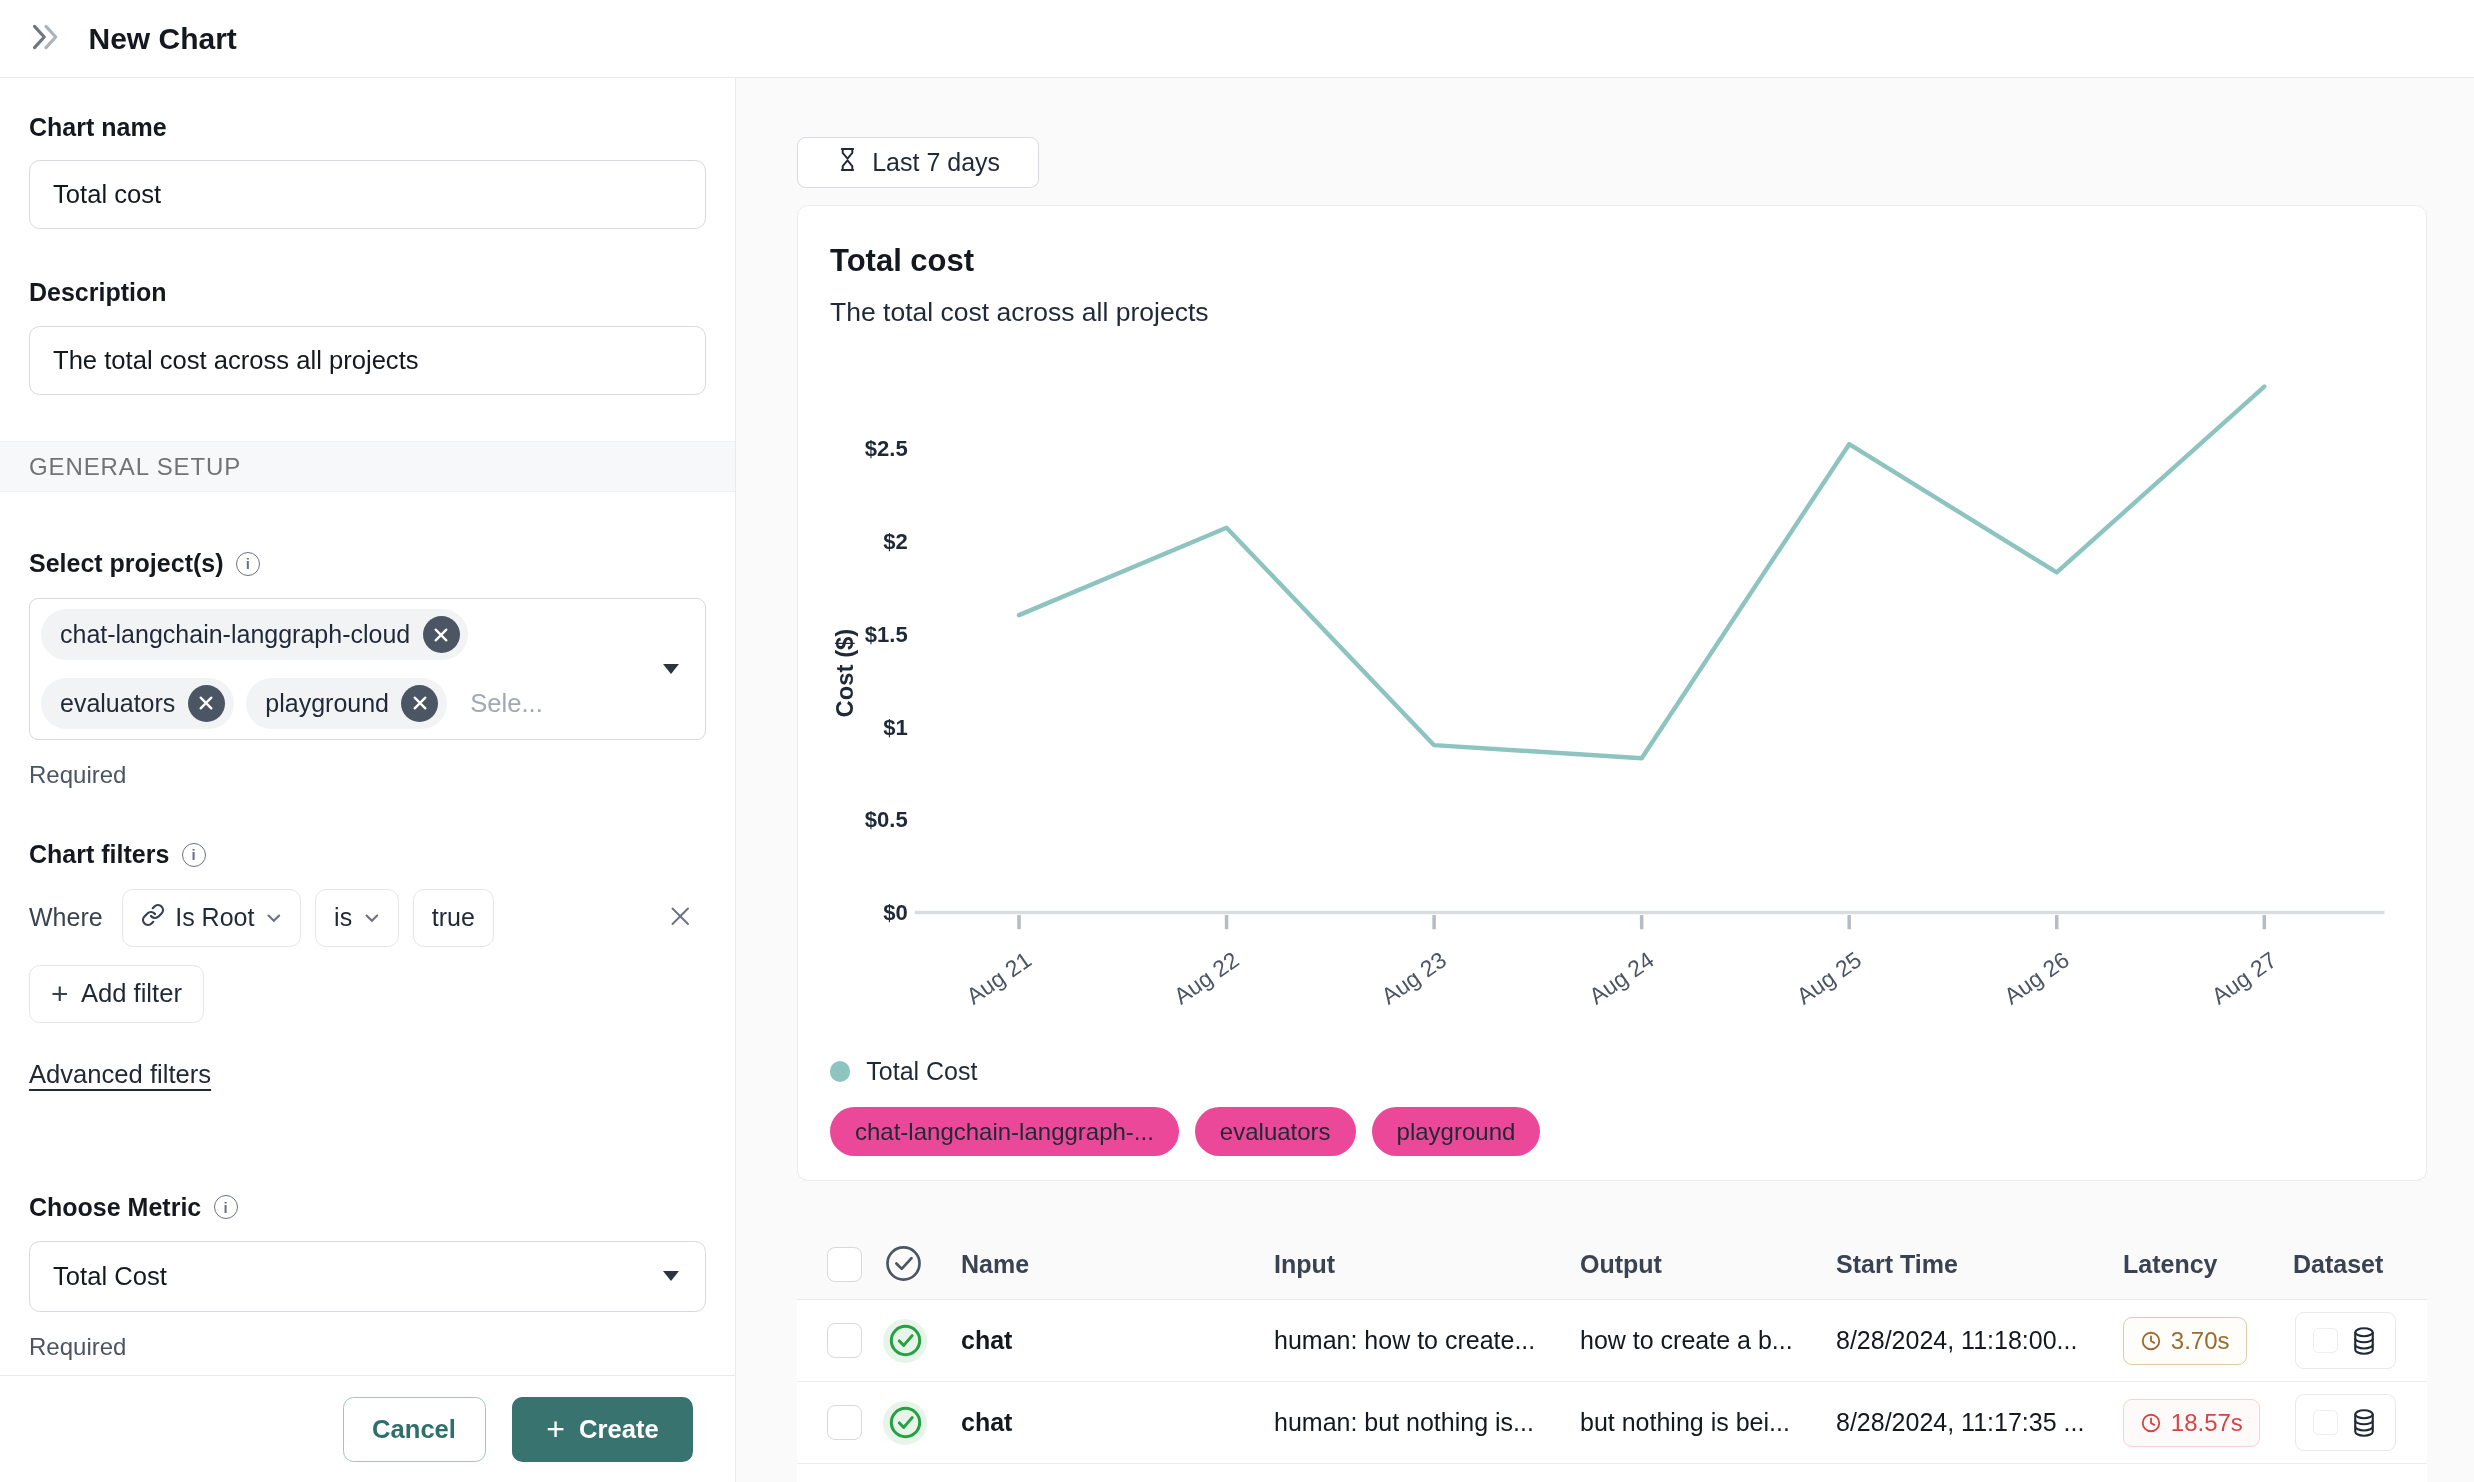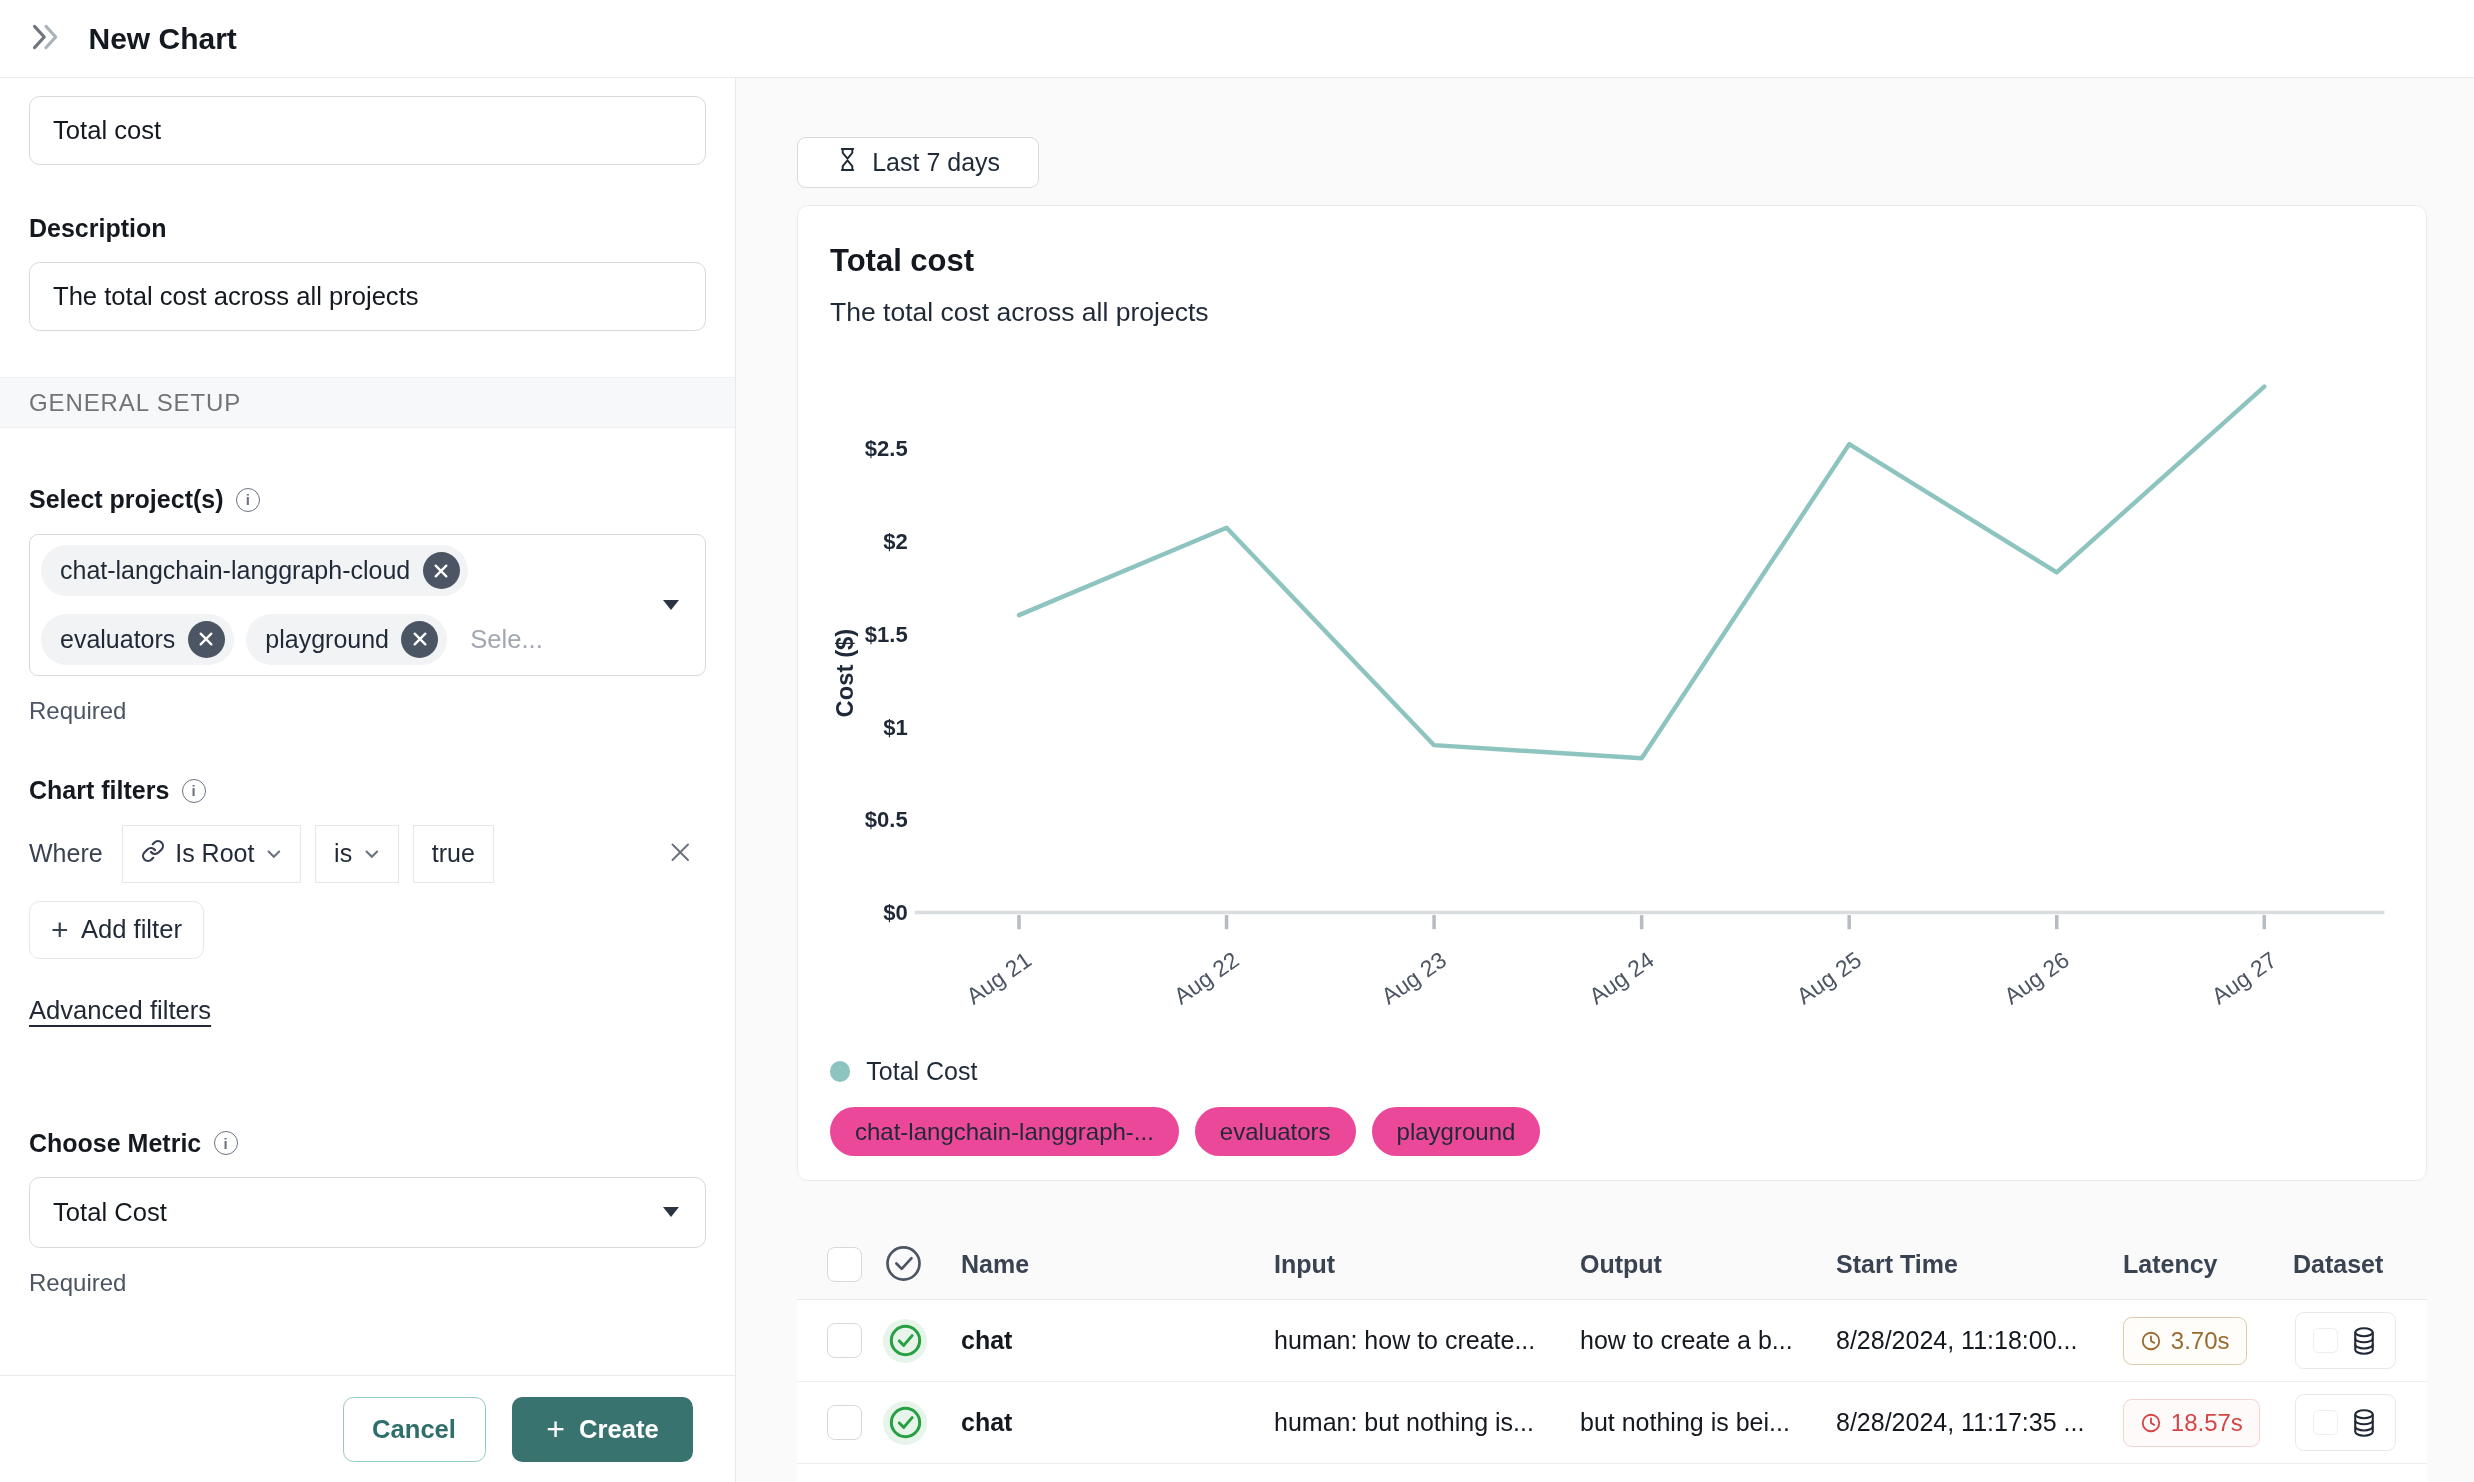--- a/index.html
+++ b/index.html
@@ -34,21 +34,21 @@
   .chip-x { width:37px; height:37px; border-radius:50%; background:#4b5563; border:none; display:inline-flex;
     align-items:center; justify-content:center; cursor:pointer; }
   .ms-placeholder { font-size:25.6px; color:#a2a8b1; margin-left:10.6px; }
   .select-caret { position:absolute; right:26.5px; top:50%; margin-top:-5.3px; width:0; height:0;
     border-left:8.8px solid transparent; border-right:8.8px solid transparent; border-top:10.6px solid #2b3440; }
   .hint { margin-top:21px; font-size:24px; color:#4b5563; }
 
   .filter-row { margin-top:19.4px; display:flex; align-items:center; gap:14px; }
   .where-label { font-size:25px; color:#3a4351; margin-right:5.3px; }
   .filter-btn { display:inline-flex; align-items:center; gap:10.6px; height:58px; padding:0 17.7px;
-    border:1.8px solid #e4e6e9; border-radius:0; background:#fff; font-size:25px; color:#1f2937; cursor:pointer; font-family:inherit; }
+    border:1.8px solid #e4e6e9; border-radius:11px; background:#fff; font-size:25px; color:#1f2937; cursor:pointer; font-family:inherit; }
   .row-x { margin-left:auto; margin-right:12.4px; background:none; border:none; cursor:pointer; }
   .add-filter-btn { margin-top:17.7px; display:inline-flex; align-items:center; gap:12.4px; height:58px; padding:0 21px;
     border:1.8px solid #e4e6e9; border-radius:10.6px; background:#fff; font-size:25.6px; color:#1f2937; cursor:pointer; font-family:inherit; }
   .plus-glyph { font-size:30px; color:#374151; line-height:1; font-weight:normal; }
   .advanced-link { display:inline-block; margin-top:37px; font-size:25.6px; color:#212936;
     text-decoration:underline; text-underline-offset:6.2px; cursor:pointer; }
 
   .select-box { margin-top:19.4px; position:relative; height:71px; border:1.8px solid #d6d9dd; border-radius:10.6px;
     display:flex; align-items:center; padding:0 23px; font-size:25.6px; color:#14181f; cursor:pointer; background:#fff; }
 
@@ -110,20 +110,21 @@
       </svg>
     </span>
   </button>
   <div class="page-title">New Chart</div>
 </div>
 
 <div class="main">
 
   <div class="left-panel">
     <div class="panel-body">
+      <div style="margin-top:35px" class="field-label">Chart name</div>
       <input style="margin-top: 17.7px;" class="text-input" value="Total cost">
 
       <div style="margin-top:49px" class="field-label">Description</div>
       <input style="margin-top: 19.4px;" class="text-input" value="The total cost across all projects">
 
       <div class="section-band">
         <span class="section-title">GENERAL SETUP</span>
       </div>
 
       <div style="margin-top:57px" class="lbl-row">

